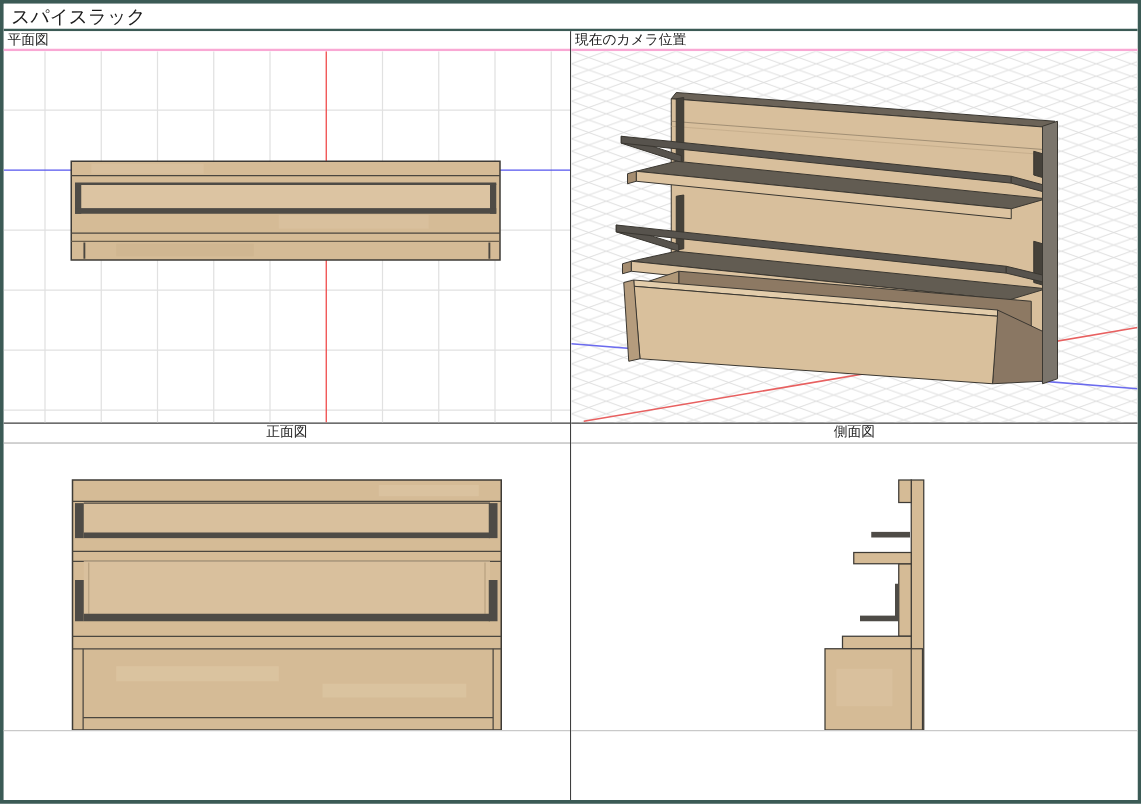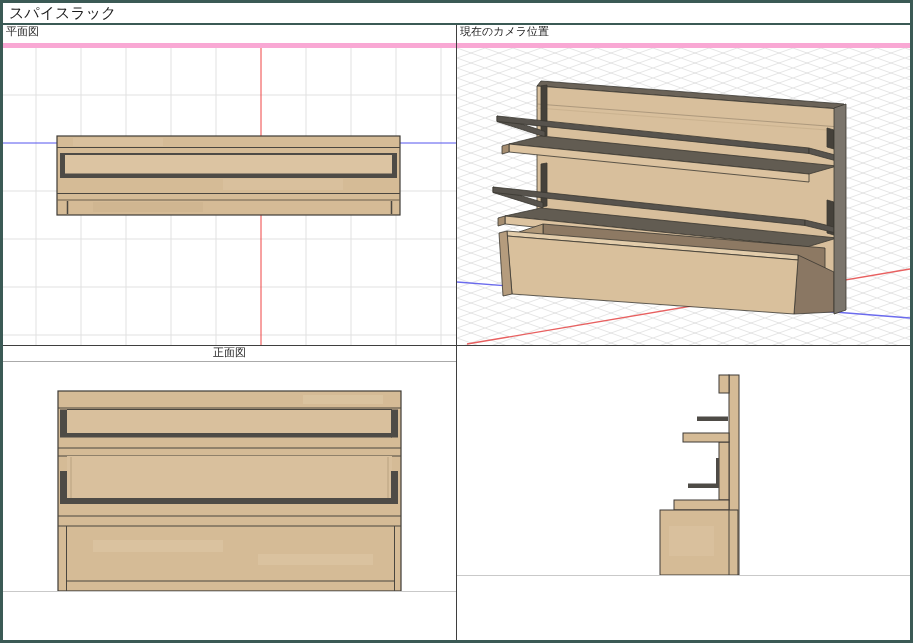--- a/index.html
+++ b/index.html
@@ -15,21 +15,21 @@
   .titlebar{
     height:22px;box-sizing:border-box;border-bottom:2px solid #3b5a55;
     font-size:15px;line-height:20px;padding:0 6px;background:#fff;
     white-space:nowrap;overflow:hidden;
   }
   .columns{flex:1;display:flex;min-height:0;}
   .col{display:flex;flex-direction:column;min-width:0;}
   .col.left{width:454px;box-sizing:border-box;border-right:1px solid #3f3f3f;}
   .col.right{width:453px;}
   .vplabel{
-    height:23px;box-sizing:border-box;border-bottom:5px solid #f9a8d4;
+    height:16px;box-sizing:border-box;border-bottom:2px solid #f9a8d4;
     font-size:11px;line-height:13px;padding:0 3px;background:#fff;
     white-space:nowrap;overflow:hidden;
   }
   .vplabel.row2{height:16px;border-bottom:1px solid #aaa;text-align:center;}
   .canvas{position:relative;background:#fff;box-sizing:border-box;}
   .canvas.top{height:298px;border-bottom:1px solid #3f3f3f;}
   .canvas.bottom{height:230px;border-bottom:1px solid #c9c9c9;}
   .filler{flex:1;background:#fff;}
   .canvas svg{display:block;width:100%;height:100%;}
 </style>
@@ -191,20 +191,21 @@
             <path d="M341,207 L377,224 L377,264 L337,266 Z" fill="#8a7763"></path>
             <path d="M50,183 L341,207 L341,212 L50,188 Z" fill="#e3cdab"></path>
             <path d="M50,188 L341,212 L337,266 L55,246 Z" fill="#d9c09c"></path>
             <path d="M42,185 L50,183 L55,246 L46,248 Z" fill="#b59c7d"></path>
 
             <path d="M377,60 L389,56 L389,262 L377,266 Z" fill="#7b756c"></path>
           </g>
         </svg>
       </div>
 
+      <div class="vplabel row2">側面図</div>
 
       <div class="canvas bottom">
         <svg viewBox="0 0 453 229" preserveAspectRatio="none">
           <g stroke="#3e3b36" stroke-width="1" fill="#d5bb96">
 
             <rect x="272" y="29" width="10" height="200"></rect>
 
             <rect x="262" y="29" width="10" height="18"></rect>
 
             <rect x="262" y="96" width="10" height="58"></rect>

